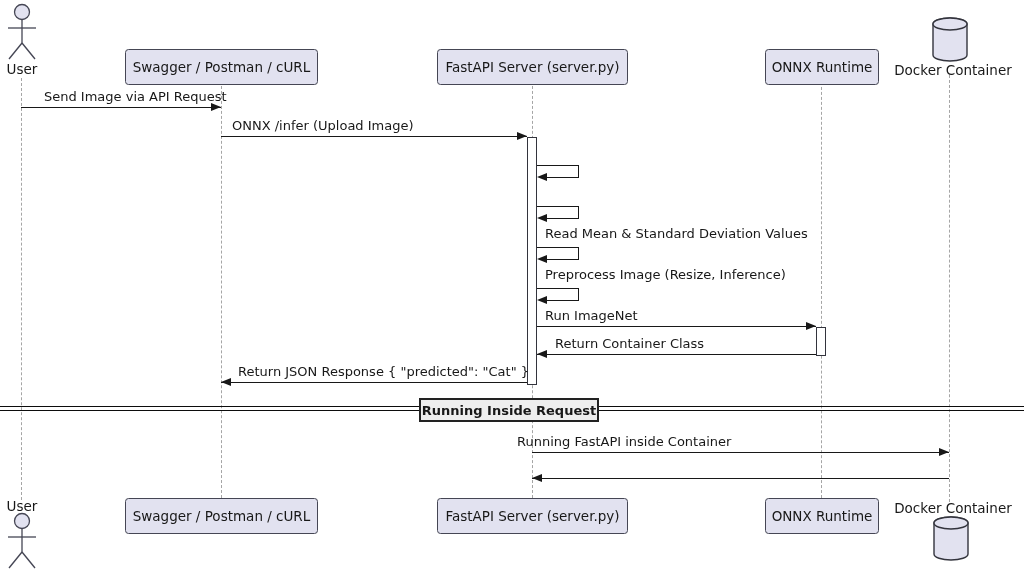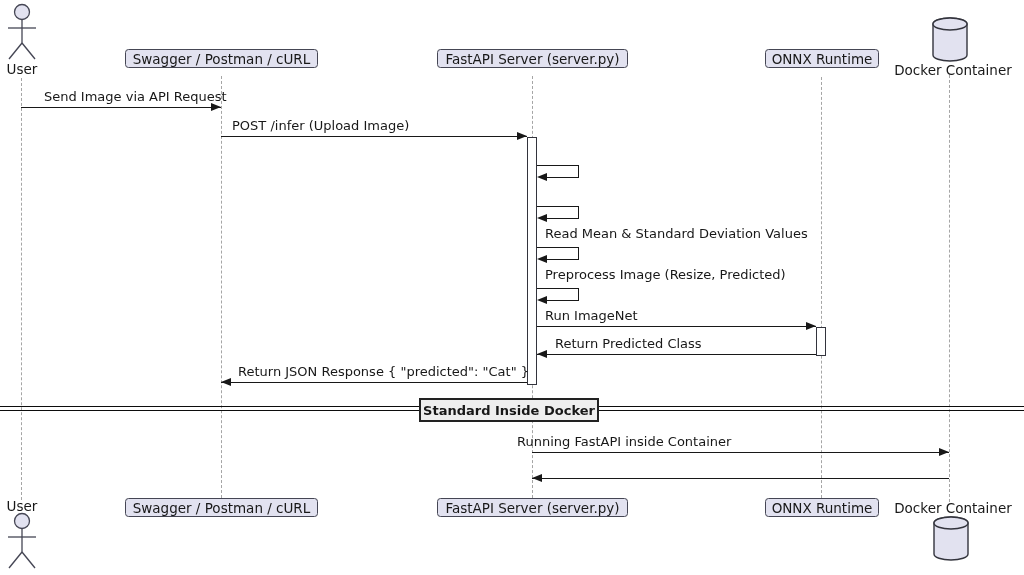--- a/index.html
+++ b/index.html
@@ -2,21 +2,21 @@
 <html><head>
 <meta charset="utf-8">
 <style>
   html,body{margin:0;padding:0;background:#fff;}
   .canvas{
     position:relative;width:1024px;height:575px;background:#ffffff;
     font-family:"DejaVu Sans", sans-serif;overflow:hidden;color:#181818;
   }
   .lifeline{position:absolute;width:0;border-left:1px dashed #a5a5a5;}
   .pbox{
-    position:absolute;height:19px;background:#E2E2F0;border:1px solid #454654;
+    position:absolute;height:36px;background:#E2E2F0;border:1px solid #454654;
     border-radius:3.5px;display:flex;align-items:center;justify-content:center;
     font-size:13.5px;white-space:nowrap;box-sizing:border-box;
   }
   .plabel{position:absolute;font-size:13.5px;text-align:center;white-space:nowrap;}
   .msg-label{position:absolute;font-size:13px;white-space:nowrap;}
   .hline{position:absolute;height:0;border-top:1px solid #181818;}
   .vline{position:absolute;width:0;border-left:1px solid #181818;}
   .head-r{position:absolute;width:0;height:0;border-style:solid;
     border-width:4px 0 4px 10px;border-color:transparent transparent transparent #181818;}
   .head-l{position:absolute;width:0;height:0;border-style:solid;
@@ -61,60 +61,60 @@
   </svg>
   <div class="plabel" style="left:889px;top:62px;width:128px">Docker Container</div>
 
   <div class="activation" style="left:527px;top:137px;height:248px"></div>
   <div class="activation" style="left:816px;top:327px;height:29px"></div>
 
   <div class="msg-label" style="left:44px;top:89px">Send Image via API Request</div>
   <div class="hline" style="left:21px;top:107px;width:200px"></div>
   <div class="head-r" style="left:211px;top:103px"></div>
 
-  <div class="msg-label" style="left:232px;top:118px">POST /infer (Upload Image)</div>
+  <div class="msg-label" style="left:232px;top:118px">ONNX /infer (Upload Image)</div>
   <div class="hline" style="left:221px;top:136px;width:306px"></div>
   <div class="head-r" style="left:517px;top:132px"></div>
 
   <div class="hline" style="left:537px;top:165px;width:41px"></div>
   <div class="vline" style="left:578px;top:165px;height:13px"></div>
   <div class="hline" style="left:547px;top:177px;width:31px"></div>
   <div class="head-l" style="left:537px;top:173px"></div>
 
   <div class="hline" style="left:537px;top:206px;width:41px"></div>
   <div class="vline" style="left:578px;top:206px;height:13px"></div>
   <div class="hline" style="left:547px;top:218px;width:31px"></div>
   <div class="head-l" style="left:537px;top:214px"></div>
 
   <div class="msg-label" style="left:545px;top:226px">Read Mean &amp; Standard Deviation Values</div>
   <div class="hline" style="left:537px;top:247px;width:41px"></div>
   <div class="vline" style="left:578px;top:247px;height:13px"></div>
   <div class="hline" style="left:547px;top:259px;width:31px"></div>
   <div class="head-l" style="left:537px;top:255px"></div>
 
-  <div class="msg-label" style="left:545px;top:267px">Preprocess Image (Resize, Predicted)</div>
+  <div class="msg-label" style="left:545px;top:267px">Preprocess Image (Resize, Inference)</div>
   <div class="hline" style="left:537px;top:288px;width:41px"></div>
   <div class="vline" style="left:578px;top:288px;height:13px"></div>
   <div class="hline" style="left:547px;top:300px;width:31px"></div>
   <div class="head-l" style="left:537px;top:296px"></div>
 
   <div class="msg-label" style="left:545px;top:308px">Run ImageNet</div>
   <div class="hline" style="left:537px;top:326px;width:279px"></div>
   <div class="head-r" style="left:806px;top:322px"></div>
 
-  <div class="msg-label" style="left:555px;top:336px">Return Predicted Class</div>
+  <div class="msg-label" style="left:555px;top:336px">Return Container Class</div>
   <div class="hline" style="left:537px;top:354px;width:279px"></div>
   <div class="head-l" style="left:537px;top:350px"></div>
 
   <div class="msg-label" style="left:238px;top:364px">Return JSON Response { "predicted": "Cat" }</div>
   <div class="hline" style="left:221px;top:382px;width:306px"></div>
   <div class="head-l" style="left:221px;top:378px"></div>
 
   <div class="divider-lines"></div>
-  <div class="divider-box">Standard Inside Docker</div>
+  <div class="divider-box">Running Inside Request</div>
 
   <div class="msg-label" style="left:517px;top:434px">Running FastAPI inside Container</div>
   <div class="hline" style="left:532px;top:452px;width:417px"></div>
   <div class="head-r" style="left:939px;top:448px"></div>
 
   <div class="hline" style="left:532px;top:478px;width:417px"></div>
   <div class="head-l" style="left:532px;top:474px"></div>
 
   <div class="plabel" style="left:2px;top:498px;width:40px">User</div>
   <svg class="icon" style="left:4px;top:511px" width="36" height="60" viewBox="0 0 36 60">

